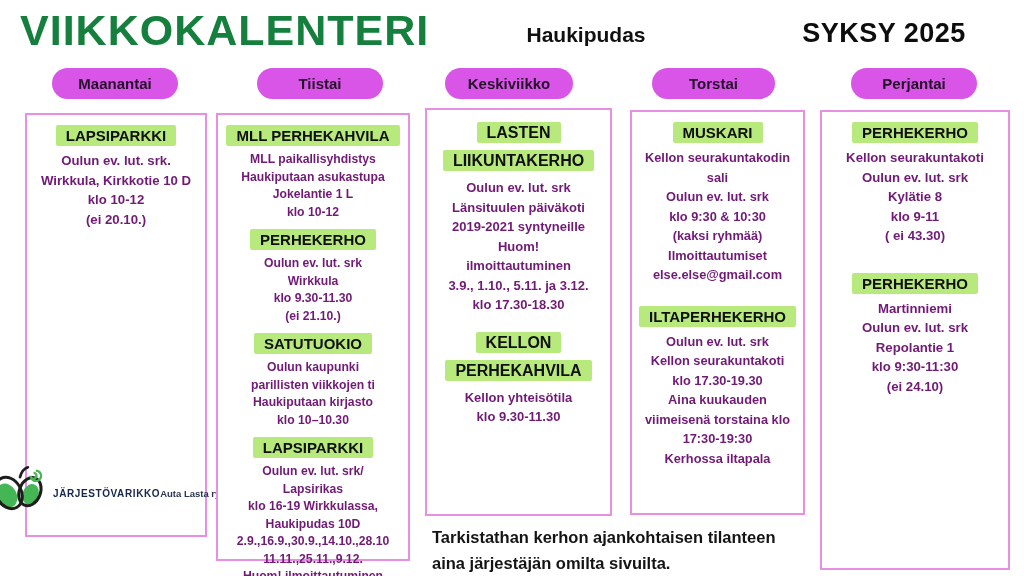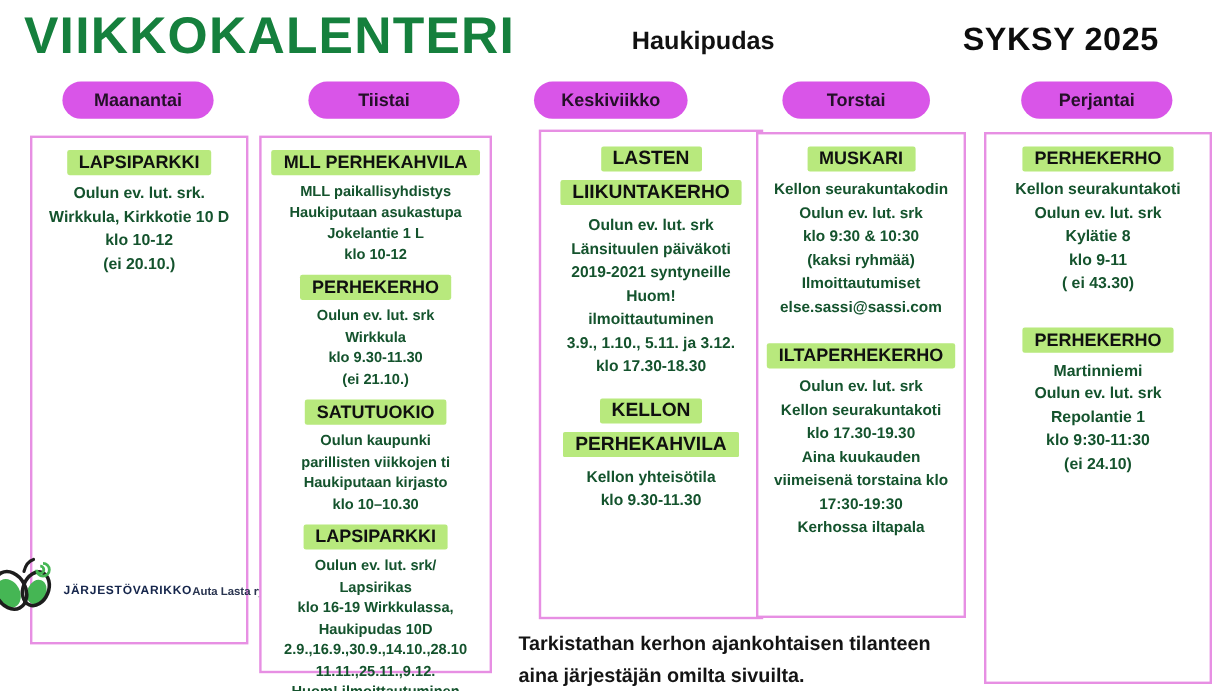--- a/index.html
+++ b/index.html
@@ -32,40 +32,40 @@
   .pill-thu{left:652px;width:123px}
   .pill-fri{left:851px;width:126px}
 
   .col{
     position:absolute;background:#fff;box-sizing:border-box;
     border:2px solid var(--boxborder,#e78fe3);
     text-align:center;padding:9px 2px 0;
   }
   .col-mon{left:25px;top:113px;width:182px;height:424px;}
   .col-tue{left:216px;top:113px;width:194px;height:448px;}
-  .col-wed{left:425px;top:108px;width:187px;height:408px;margin-left:24px;}
+  .col-wed{left:425px;top:108px;width:187px;height:408px;}
   .col-thu{left:630px;top:110px;width:175px;height:405px;}
   .col-fri{left:820px;top:110px;width:190px;height:460px;}
 
   .event{margin-top:0;}
   .event + .event{margin-top:10px;}
   .col-tue .event + .event{margin-top:7px;}
   .col-wed .event + .event{margin-top:14px;}
   .col-thu .event + .event{margin-top:20px;}
   .col-fri .event + .event{margin-top:26px;}
 
   .event-title{margin-bottom:3px;line-height:1.5;}
   .hl{
     background:var(--hl,#b8e97d);
     font-size:15px;font-weight:800;color:#101010;
     padding:2px 10px;border-radius:2px;
     -webkit-box-decoration-break:clone;box-decoration-break:clone;
   }
   .col-wed .hl{font-size:16px;line-height:1.75;}
-  .line{font-size:13.2px;font-weight:700;line-height:19.5px;white-space:nowrap;color:#14532d;}
+  .line{font-size:13.2px;font-weight:700;line-height:19.5px;white-space:nowrap;color:#701a75;}
   .col-tue .line{font-size:12.2px;line-height:17.5px;}
   .col-thu .line{font-size:12.8px;}
   .col-wed .line{font-size:13px;}
 
   .mon-footer{
     position:absolute;left:0;right:0;bottom:10px;
     display:flex;align-items:center;justify-content:center;gap:16px;
   }
   .org-block{display:flex;flex-direction:row;align-items:center;}
   .org-name{font-size:10px;font-weight:800;letter-spacing:0.6px;color:#15254b;white-space:nowrap;}
@@ -177,25 +177,26 @@
         <div class="line">klo 9.30-11.30</div>
       </div>
     </div>
 </div>
 
 <div class="col col-thu">
   <div class="events">
       <div class="event">
         <div class="event-title"><span class="hl">MUSKARI</span></div>
         <div class="line">Kellon seurakuntakodin</div>
+        <div class="line">sali</div>
         <div class="line">Oulun ev. lut. srk</div>
         <div class="line">klo 9:30 &amp; 10:30</div>
         <div class="line">(kaksi ryhmää)</div>
         <div class="line">Ilmoittautumiset</div>
-        <div class="line">else.sassi@sassi.com</div>
+        <div class="line">else.else@gmail.com</div>
       </div>
       <div class="event">
         <div class="event-title"><span class="hl">ILTAPERHEKERHO</span></div>
         <div class="line">Oulun ev. lut. srk</div>
         <div class="line">Kellon seurakuntakoti</div>
         <div class="line">klo 17.30-19.30</div>
         <div class="line">Aina kuukauden</div>
         <div class="line">viimeisenä torstaina klo</div>
         <div class="line">17:30-19:30</div>
         <div class="line">Kerhossa iltapala</div>

